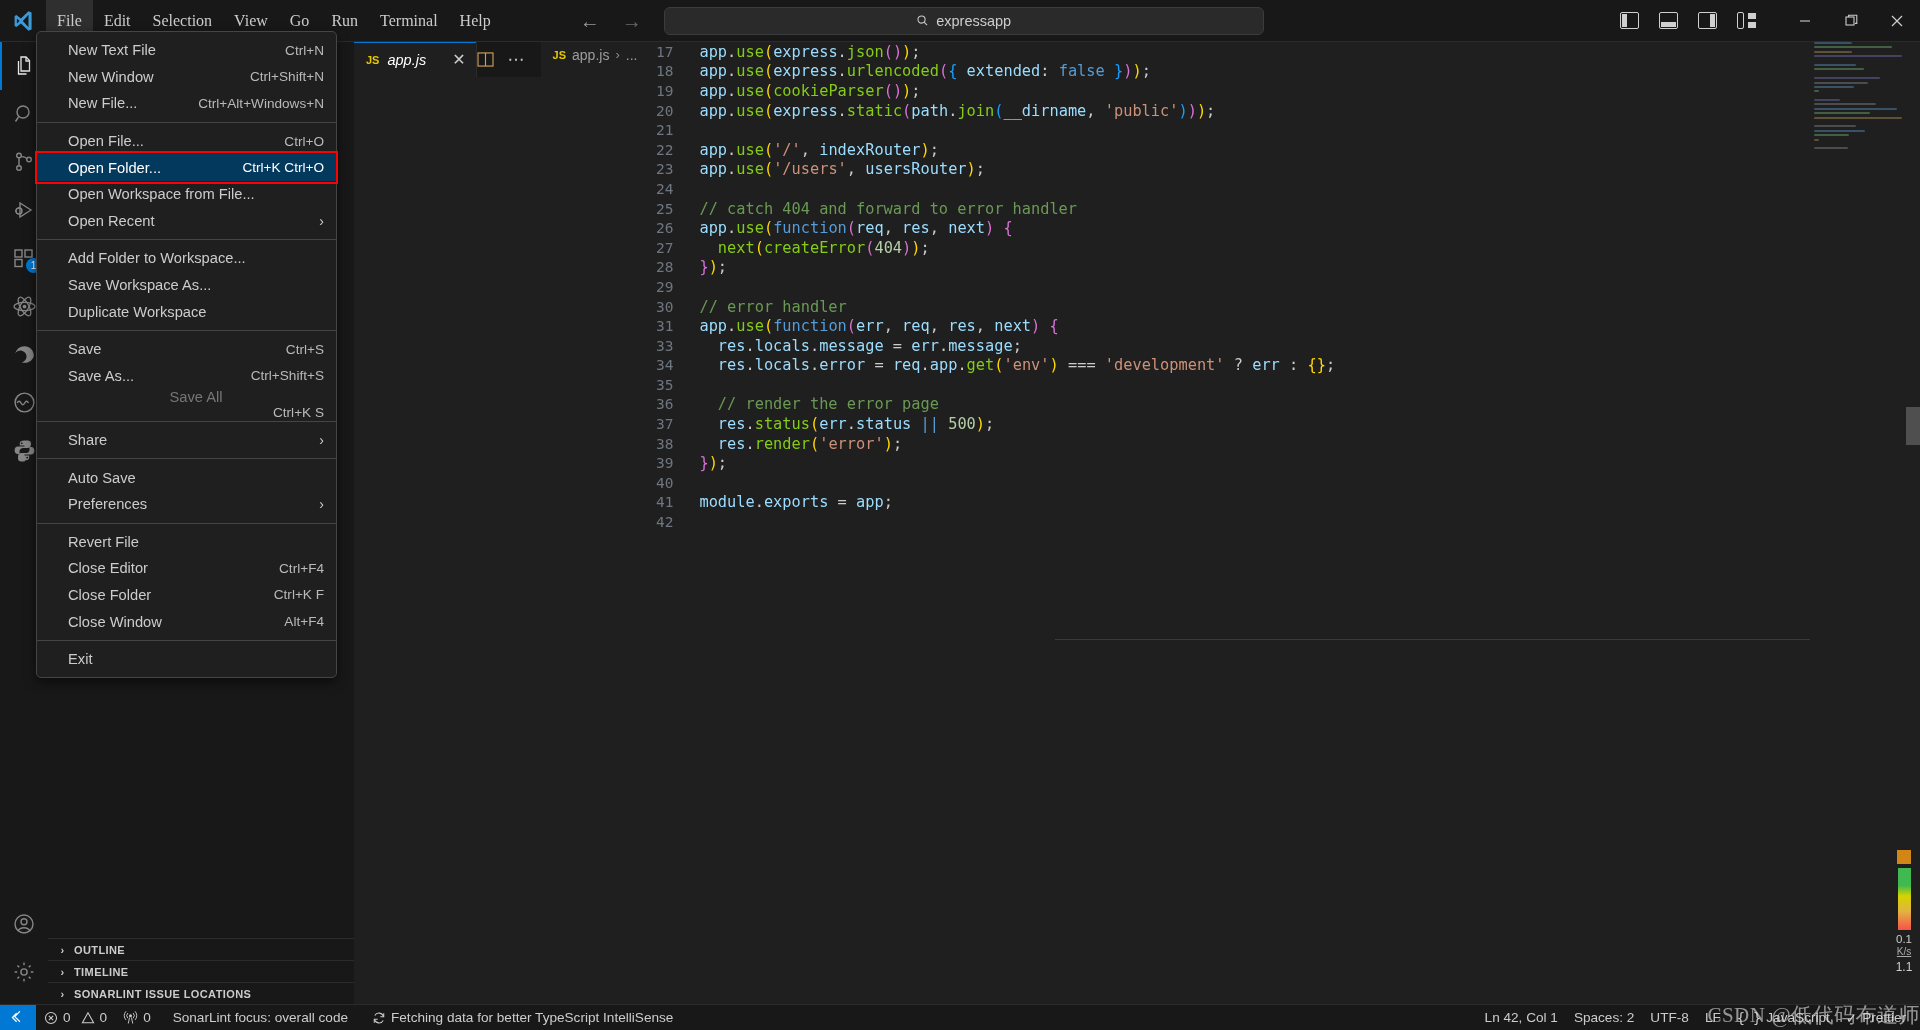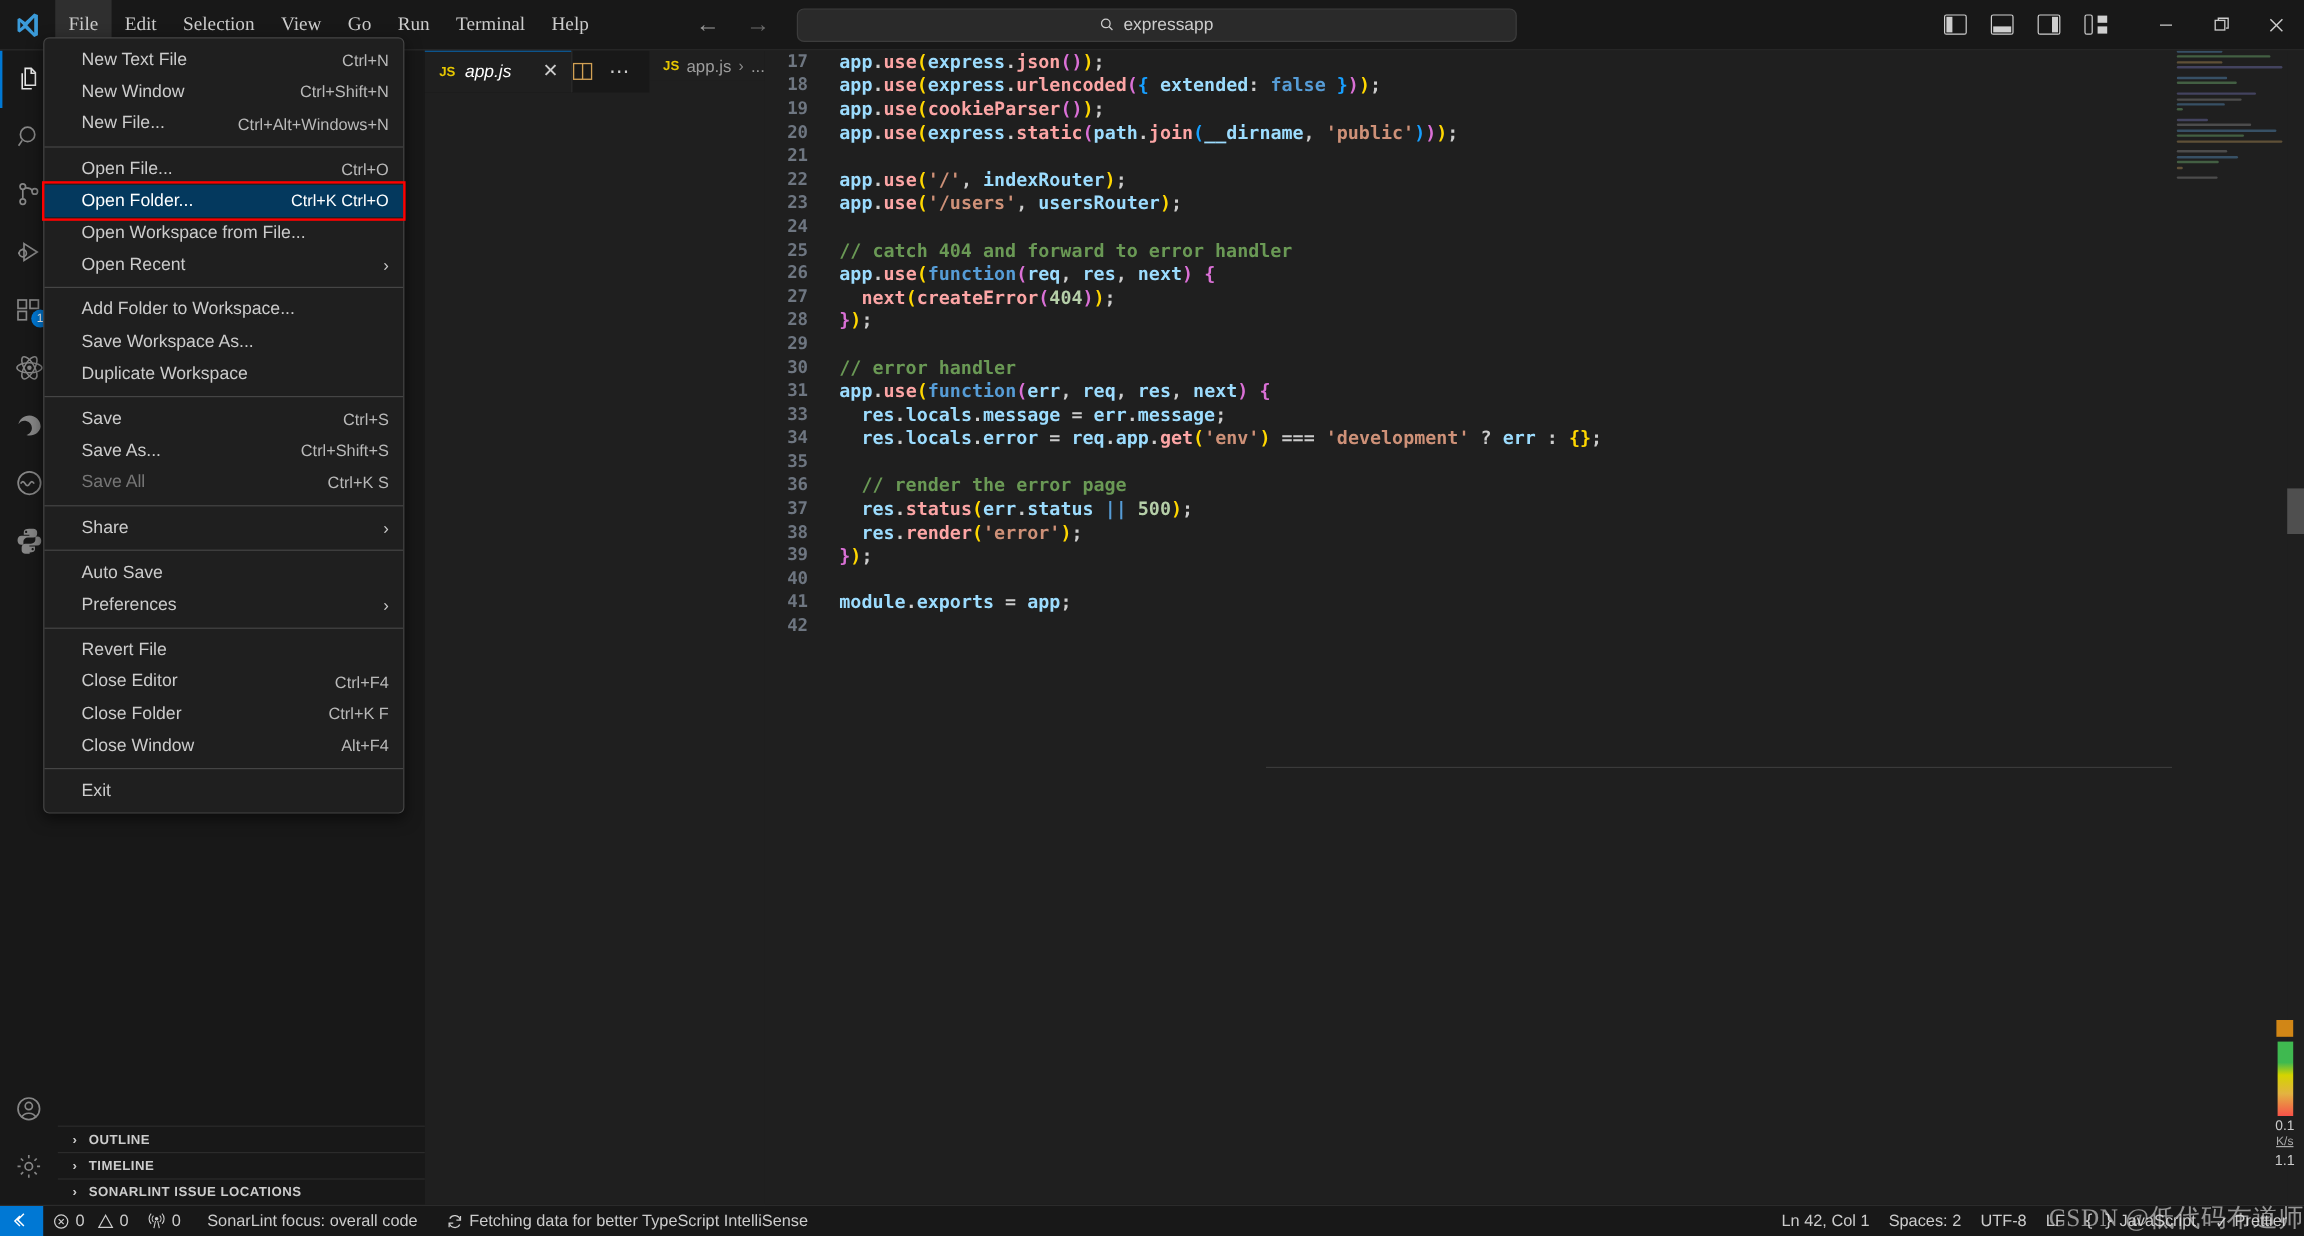--- a/index.html
+++ b/index.html
@@ -91,30 +91,30 @@
   .js-ico { font-size: 11px; font-weight: bold; color:#e6c700; font-family:"Liberation Sans",sans-serif; }
   .tabs-actions { margin-left:auto; display:flex; align-items:center; gap: 14px; padding-right: 14px; }
 
   .breadcrumbs {
     height: 25px; display:flex; align-items:center; gap:6px; padding-left: 12px;
     font-size: 14px; color:#9d9d9d; background:#1f1f1f;
   }
   .bc-sep { color:#8c8c8c; font-size: 13px; }
 
   
-  .codearea { flex:1 1 auto; position:relative; overflow:hidden; background:#1f1f1f;font-weight:bold; }
+  .codearea { flex:1 1 auto; position:relative; overflow:hidden; background:#1f1f1f; }
   .codeinner { position:absolute; left:0; top:0; right:0; bottom:0; }
   .coderow { height: 19.6px; display:flex; align-items:center; white-space: pre; }
   .ln {
     width: 62px; text-align: right; padding-right: 26px; color:#6e7681;
     font-family:"DejaVu Sans Mono", monospace; font-size: 14.5px; flex:0 0 62px;
   }
   .ctext { font-family:"DejaVu Sans Mono", monospace; font-size: 15.3px; color:#cccccc; }
   .k-var   { color:#9cdcfe; }
-  .k-fn    { color:#fca5a5; }
+  .k-fn    { color:#84cc16; }
   .k-kw    { color:#569cd6; }
   .k-str   { color:#ce9178; }
   .k-num   { color:#b5cea8; }
   .k-com   { color:#6a9955; }
   .k-p1    { color:#ffd700; }
   .k-p2    { color:#da70d6; }
   .k-p3    { color:#179fff; }
   .k-op    { color:#cccccc; }
   .k-prop  { color:#9cdcfe; }
   .k-param { color:#9cdcfe; }
@@ -134,21 +134,21 @@
   
   .menu-dropdown {
     position:absolute; left:36px; top:31px; width:301px; background:#1f1f1f;
     border:1px solid #454545; border-radius:5px; padding: 5px 0;
     box-shadow: 0 4px 12px rgba(0,0,0,.55); z-index: 50;
   }
   .menu-row {
     height: 26.6px; display:flex; align-items:center; padding: 0 12px 0 31px;
     font-size: 14.7px; color:#cccccc; position:relative; white-space: nowrap;
   }
-  .menu-row.disabled { color:#767676; }
+  .menu-row.disabled { color:#767676;flex-direction:column; }
   .menu-row.selected { background:#04395e; color:#ffffff; }
   .menu-row.selected .menu-key { color:#ffffff; }
   .menu-label { flex: 0 0 auto; }
   .menu-key { margin-left:auto; font-size: 13.6px; color:#b9b9b9; padding-left: 20px; }
   .menu-sub { margin-left:auto; color:#cccccc; font-size: 14px; }
   .menu-sep { height:1px; background:#454545; margin: 5px 0; }
 
   .redbox {
     position:absolute; left:-2px; right:-2px; top:-3px; bottom:-3px;
     border: 2.5px solid #ff0000; pointer-events:none;

